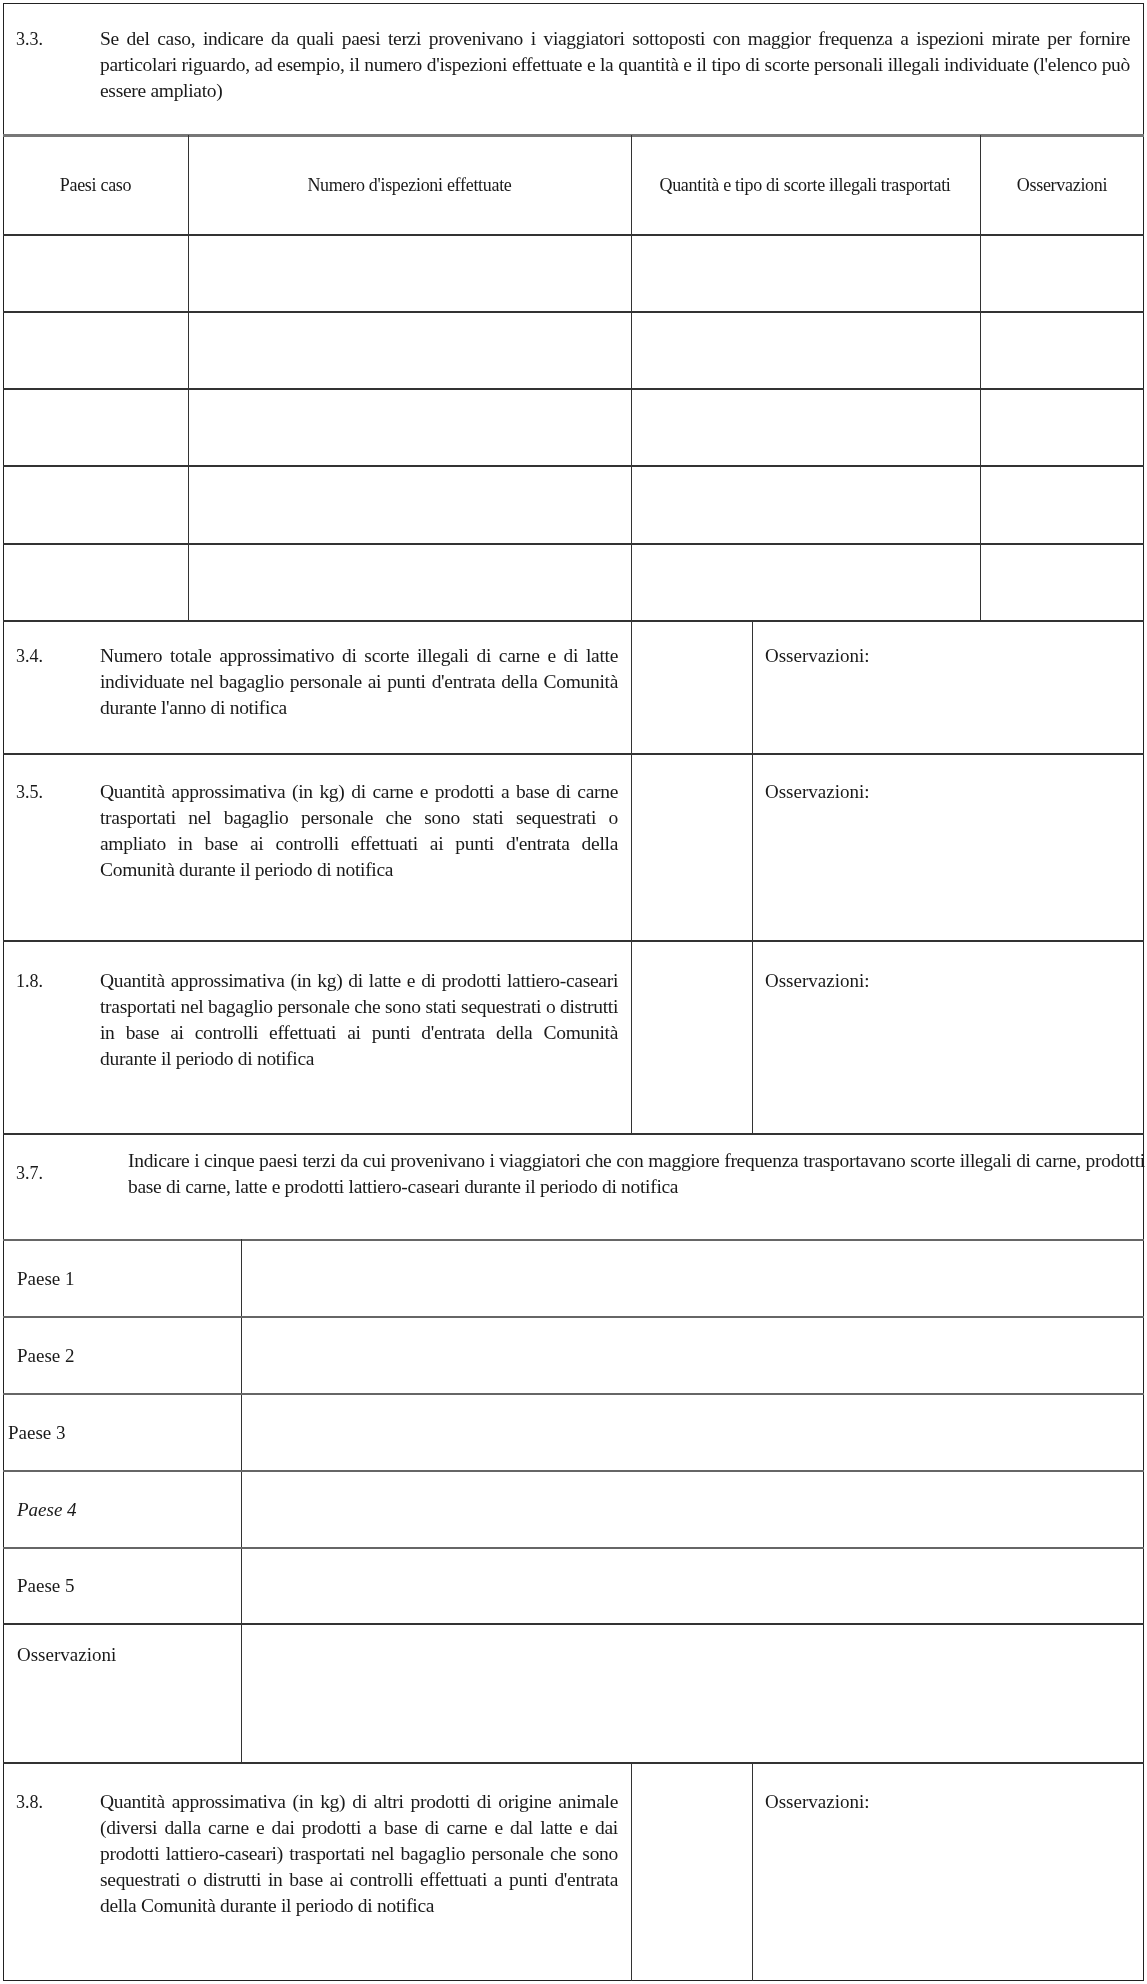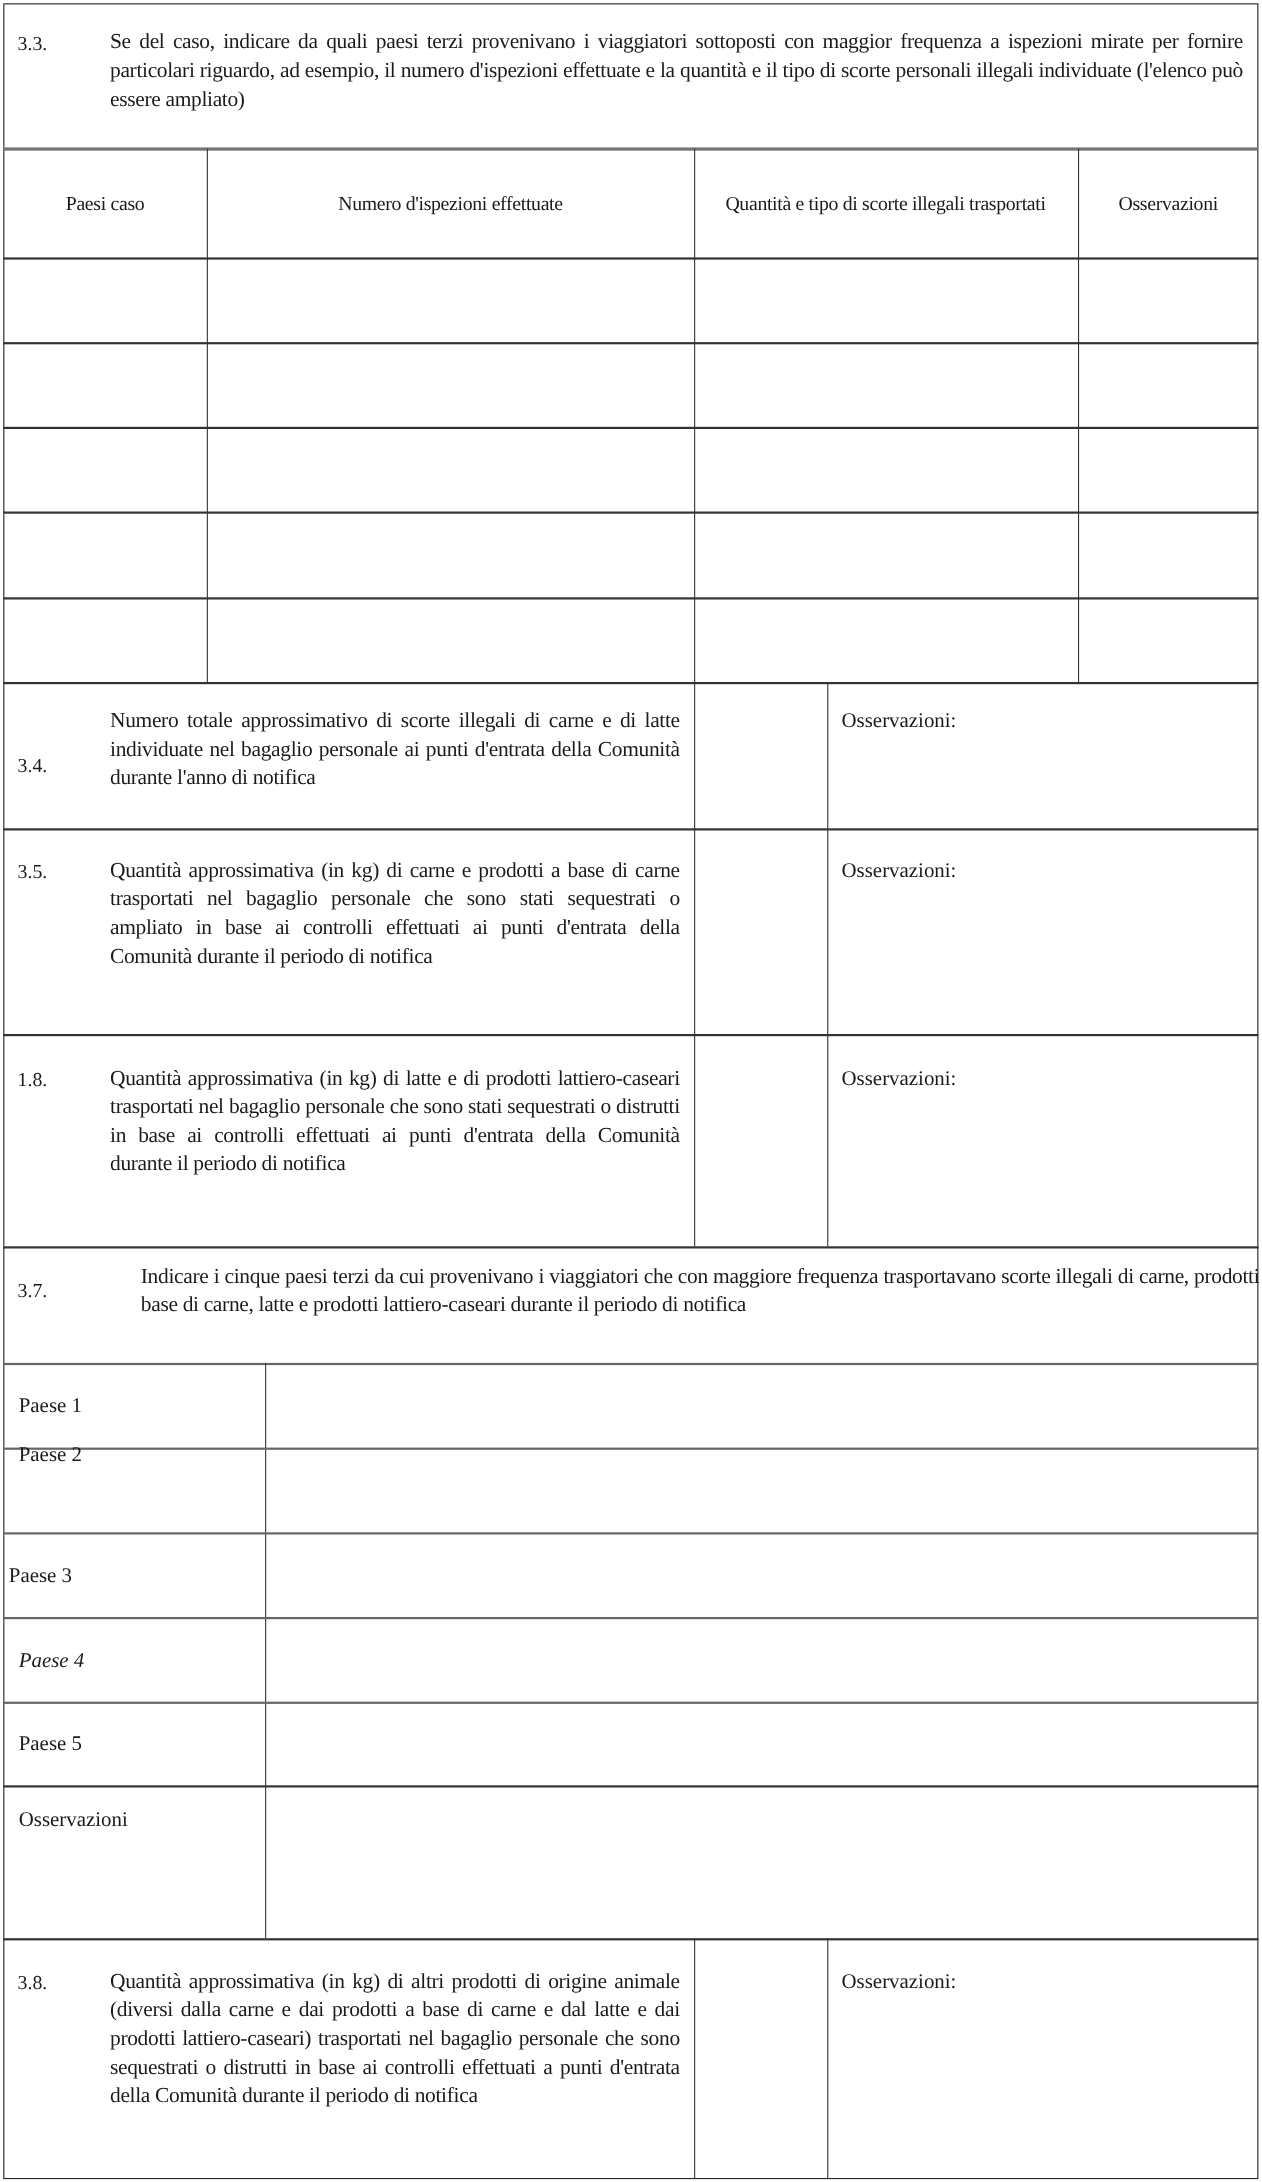--- a/index.html
+++ b/index.html
@@ -67,21 +67,21 @@
 
   <div class="cell" style="left:5px; top:545px; width:182px; height:74px;"></div>
   <div class="cell" style="left:190px; top:545px; width:440px; height:74px;"></div>
   <div class="cell" style="left:633px; top:545px; width:346px; height:74px;"></div>
   <div class="cell" style="left:982px; top:545px; width:160px; height:74px;"></div>
 </div>
 
 <div class="vline" style="left:631px; top:620px; height:513px;"></div>
 <div class="vline" style="left:752px; top:620px; height:513px;"></div>
 
-<div class="num" style="left:16px; top:643px;margin-top:40px;">3.4.</div>
+<div class="num" style="left:16px; top:643px;">3.4.</div>
 <div class="abs txt just" style="left:100px; top:643px; width:518px;">Numero totale approssimativo di scorte illegali di carne e di latte individuate nel bagaglio personale ai punti d'entrata della Comunità durante l'anno di notifica</div>
 <div class="cell" style="left:633px; top:622px; width:118px; height:130px;"></div>
 <div class="abs" style="left:754px; top:622px; width:388px; height:130px;">
   <div class="lbl" style="left:11px; top:21px;">Osservazioni:</div>
 </div>
 <div class="hline" style="top:753px;"></div>
 
 <div class="num" style="left:16px; top:779px;">3.5.</div>
 <div class="abs txt just" style="left:100px; top:779px; width:518px;">Quantità approssimativa (in kg) di carne e prodotti a base di carne trasportati nel bagaglio personale che sono stati sequestrati o ampliato in base ai controlli effettuati ai punti d'entrata della Comunità durante il periodo di notifica</div>
 <div class="cell" style="left:633px; top:755px; width:118px; height:184px;"></div>
@@ -101,21 +101,21 @@
 <div class="num" style="left:16px; top:1160px;">3.7.</div>
 <div class="abs txt just" style="left:100px; top:1148px; width:1030px;margin-left:28px;">Indicare i cinque paesi terzi da cui provenivano i viaggiatori che con maggiore frequenza trasportavano scorte illegali di carne, prodotti a base di carne, latte e prodotti lattiero-caseari durante il periodo di notifica</div>
 <div class="hline" style="top:1239px; border-top:2.5px solid #666;"></div>
 
 <div class="vline" style="left:241px; top:1239px; height:523px;"></div>
 
 <div class="lbl" style="left:17px; top:1266px;">Paese 1</div>
 <div class="cell" style="left:243px; top:1241px; width:899px; height:74px;"></div>
 <div class="hline" style="top:1316px; border-top:2.5px solid #666;"></div>
 
-<div class="lbl" style="left:17px; top:1310px;">Paese 2</div>
+<div class="lbl" style="left:17px; top:1343px;">Paese 2</div>
 <div class="cell" style="left:243px; top:1318px; width:899px; height:74px;"></div>
 <div class="hline" style="top:1393px; border-top:2.5px solid #666;"></div>
 
 <div class="lbl" style="left:8px; top:1420px;text-align:center;">Paese 3</div>
 <div class="cell" style="left:243px; top:1395px; width:899px; height:74px;"></div>
 <div class="hline" style="top:1470px; border-top:2.5px solid #666;"></div>
 
 <div class="lbl" style="left:17px; top:1497px;font-style:italic;">Paese 4</div>
 <div class="cell" style="left:243px; top:1472px; width:899px; height:74px;"></div>
 <div class="hline" style="top:1547px; border-top:2.5px solid #666;"></div>

